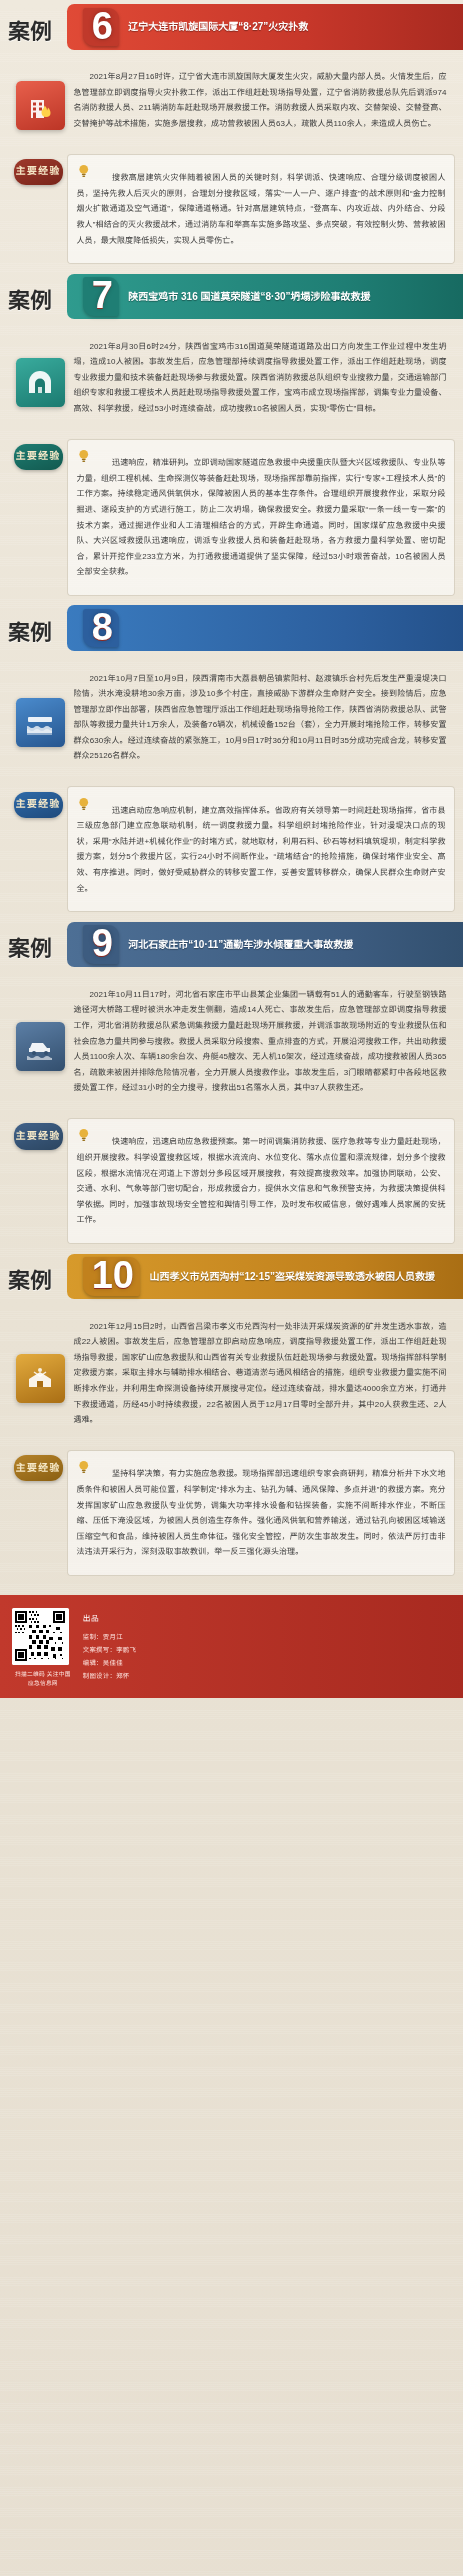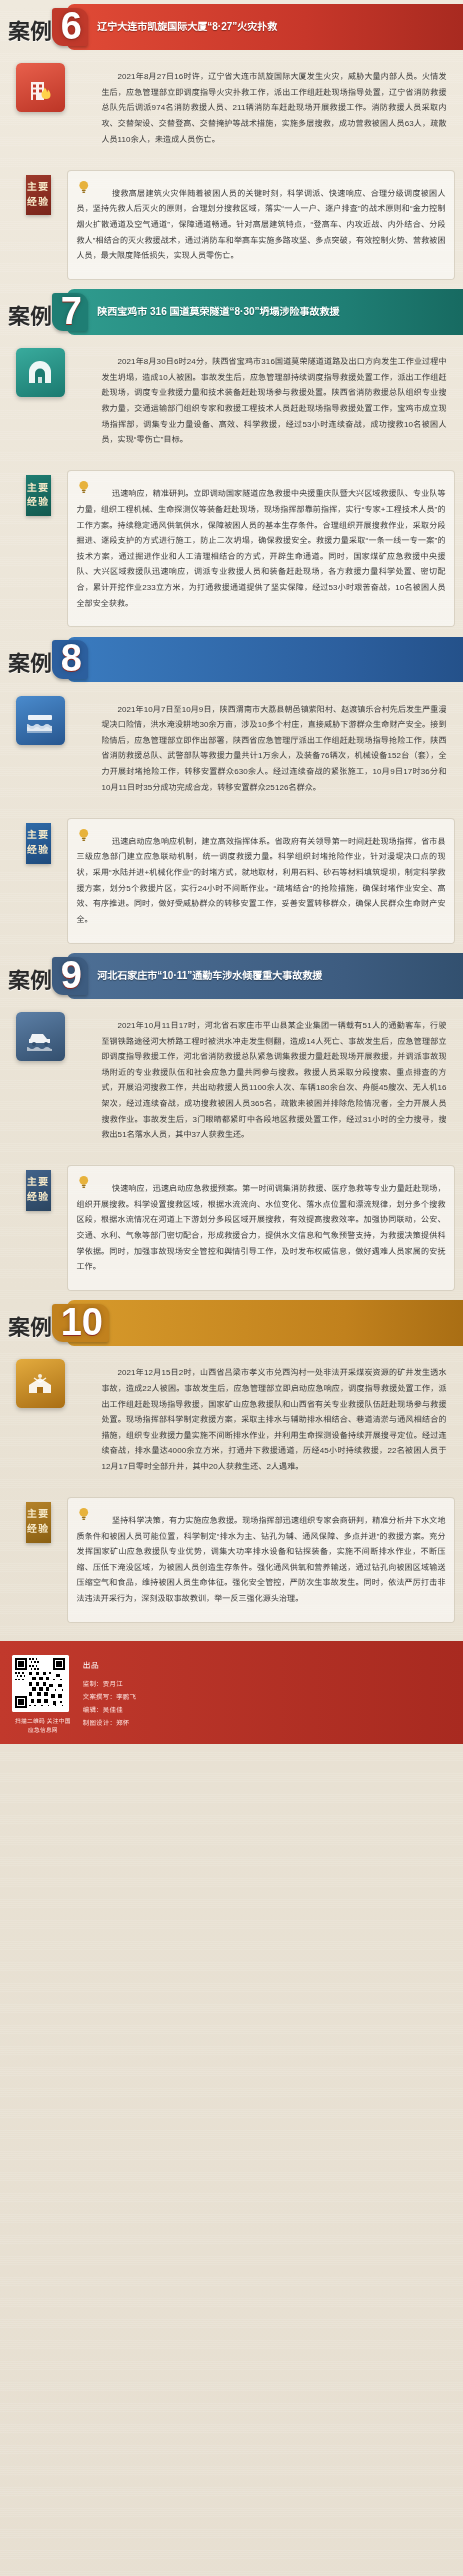--- a/index.html
+++ b/index.html
@@ -35,20 +35,21 @@
     margin: 0 0 0 0;
     padding: 5.2px 12.4px 5.2px 8.2px;
   }
   .case-badge {
     flex: 0 0 auto;
     display: flex;
     align-items: baseline;
     margin-right: 5.2px;
     position: relative;
     z-index: 3;
+    gap: 31px;
   }
   .case-badge .cn {
     font-size: 21.6px;
     font-weight: bold;
     color: #2b2b2b;
     letter-spacing: 0.5px;
     font-family: "Liberation Serif", "DejaVu Serif", serif;
     text-shadow: 0.5px 0.5px 0 rgba(255,255,255,0.6);
   }
   .case-badge .num {
@@ -86,22 +87,21 @@
   .band-teal  { background: linear-gradient(90deg,#2f9b8e 0%, #1f7e74 70%, #176a61 100%); }
   .band-blue  { background: linear-gradient(90deg,#3a7bbf 0%, #2c5f9e 70%, #24518a 100%); }
   .band-steel { background: linear-gradient(90deg,#4d6f95 0%, #3d5c80 70%, #32506f 100%); }
   .band-gold  { background: linear-gradient(90deg,#d79a2b 0%, #c1811d 70%, #a96e14 100%); }
 
   
   .case-body {
     position: relative;
     margin: 0 9.3px 0 9.3px;
     display: flex;
-    align-items: flex-start;
-    gap: 28px;
+    align-items: center;
   }
   .icon-col {
     flex: 0 0 62px;
     position: relative;
     display: flex;
     align-items: flex-start;
     justify-content: center;
     padding-top: 9.3px;
   }
   .icon-badge {
@@ -139,23 +139,23 @@
   }
   .exp-label {
     flex: 0 0 58px;
     position: relative;
     display: flex;
     align-items: flex-start;
     justify-content: center;
     padding-top: 5.2px;
   }
   .exp-seal {
-    width: 25px;
+    width: 49px;
     padding: 5.2px 0 6.2px 0;
-    border-radius: 0;
+    border-radius: 12px;
     text-align: center;
     color: #f6e9c8;
     font-family: "Liberation Serif","DejaVu Serif",serif;
     font-size: 9.8px;
     font-weight: bold;
     letter-spacing: 1.5px;
     line-height: 1.5;
     box-shadow: 0 1.5px 3.6px rgba(0,0,0,0.25);
   }
   .seal-red { background: linear-gradient(160deg,#9e3a2c,#78241a); }
@@ -375,20 +375,21 @@
     </div>
   </section>
 
   <section class="case">
     <div class="case-header">
       <div class="title-band band-gold"></div>
       <div class="case-badge">
         <span class="cn">案例</span>
         <span class="numwrap" style="background:#c1811d"><span class="num">10</span></span>
       </div>
+      <div class="case-title">山西孝义市兑西沟村“12·15”盗采煤炭资源导致透水被困人员救援</div>
     </div>
     <div class="case-body">
       <div class="icon-col">
         <div class="icon-badge ic-gold">
           <svg viewBox="0 0 64 64" aria-hidden="true">
             <path d="M10 50V34l22-14 22 14v16z" fill="#ffffff" opacity="0.9"></path>
             <rect x="26" y="38" width="12" height="12" fill="#a96e14"></rect>
             <path d="M20 20l12 8 12-8" stroke="#ffffff" stroke-width="3" fill="none" opacity="0.85"></path>
             <circle cx="32" cy="16" r="4" fill="#ffffff" opacity="0.85"></circle>
           </svg>

